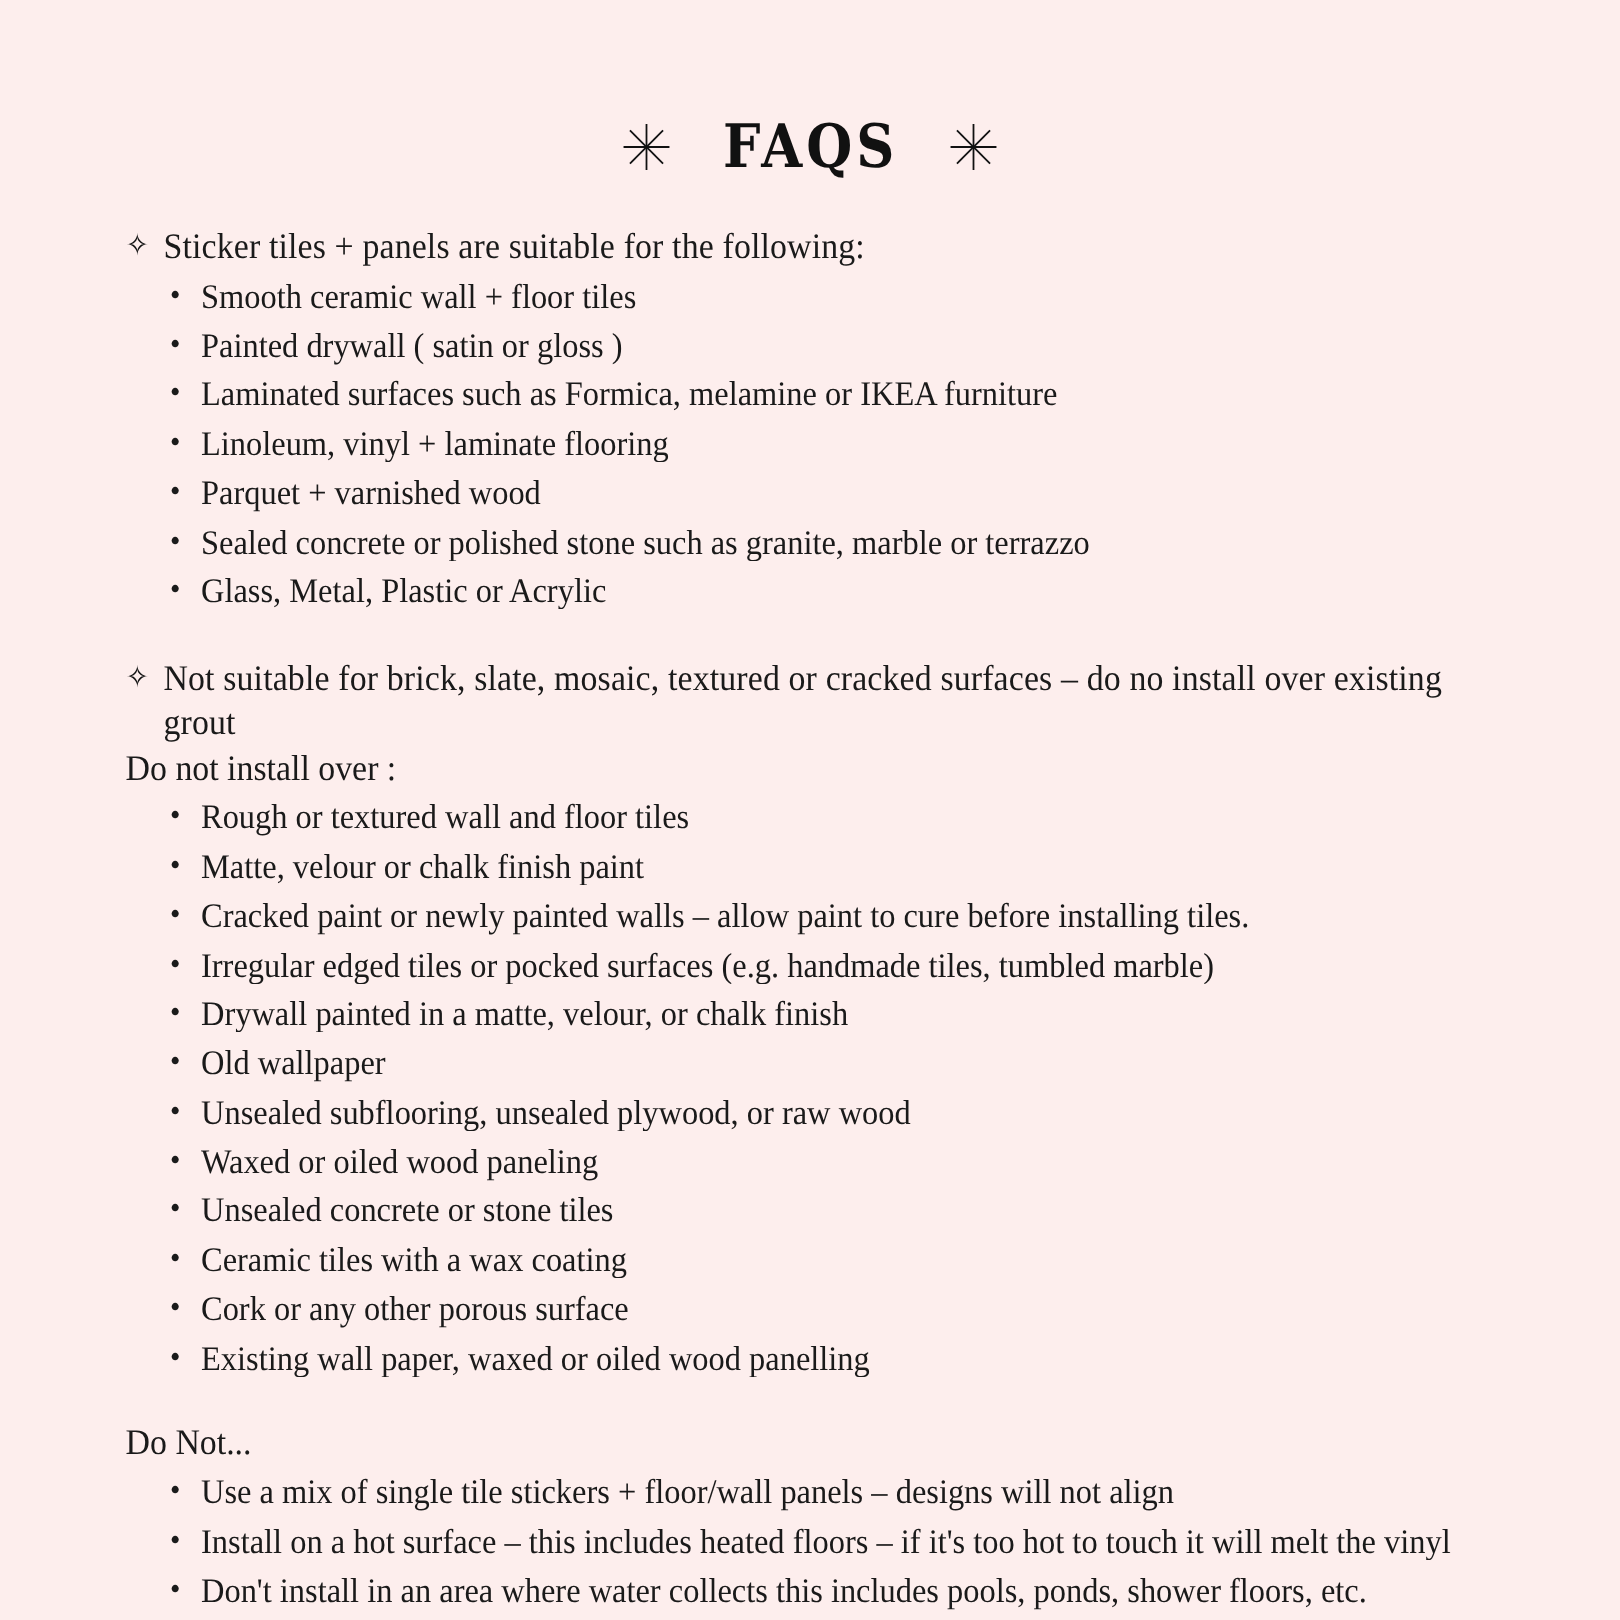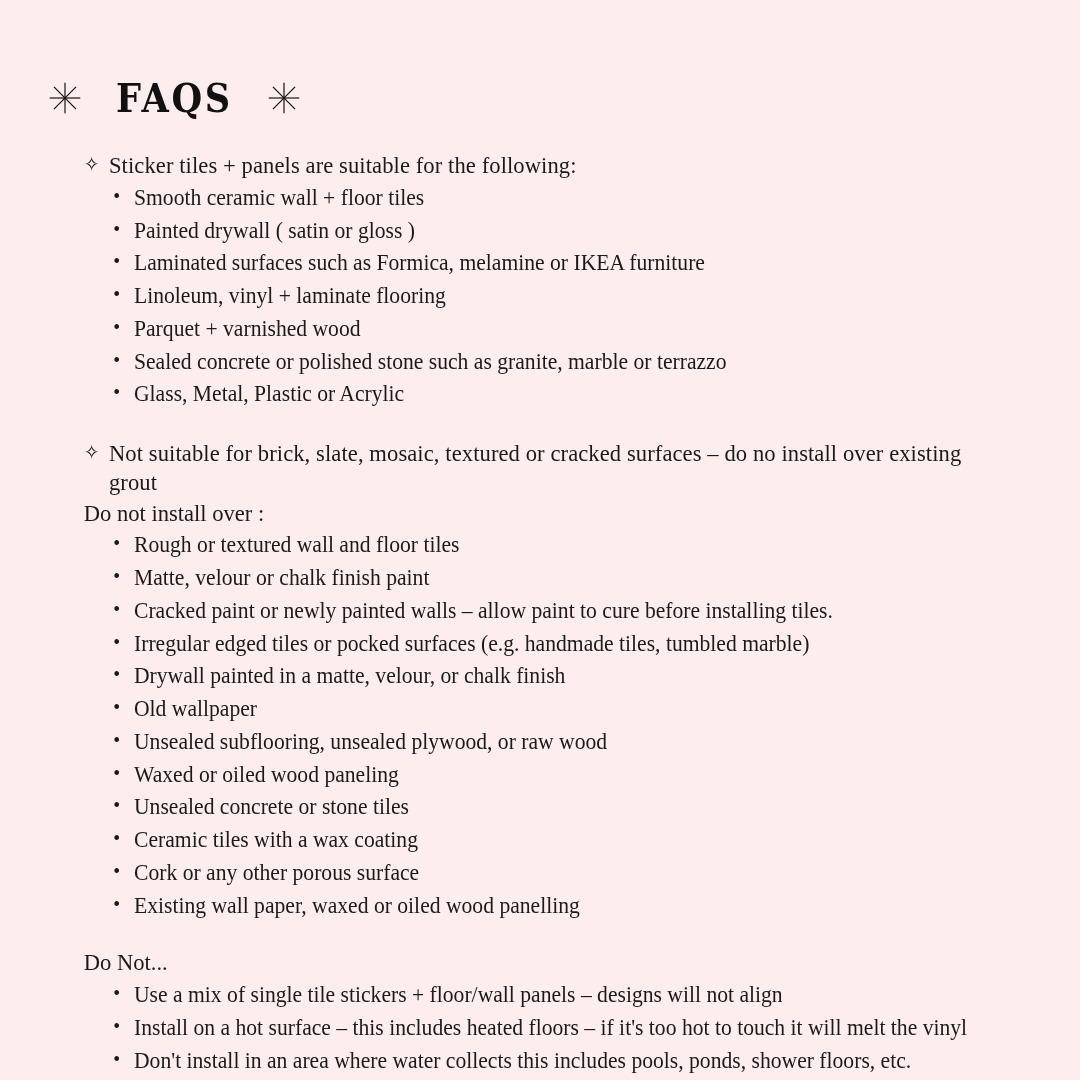--- a/index.html
+++ b/index.html
@@ -17,21 +17,21 @@
   .page {
     width: 1080px;
     height: 1080px;
     box-sizing: border-box;
     padding: 60px 48px 20px 48px;
     position: relative;
   }
   .title-row {
     display: flex;
     align-items: center;
-    justify-content: flex-start;
+    justify-content: center;
     gap: 26px;
     margin: 14px 0 30px 0;
   }
   .title-text {
     font-family: "DejaVu Serif", serif;
     font-weight: bold;
     font-size: 40px;
     letter-spacing: 3px;
     transform: scaleX(0.88);
     color: #111;

